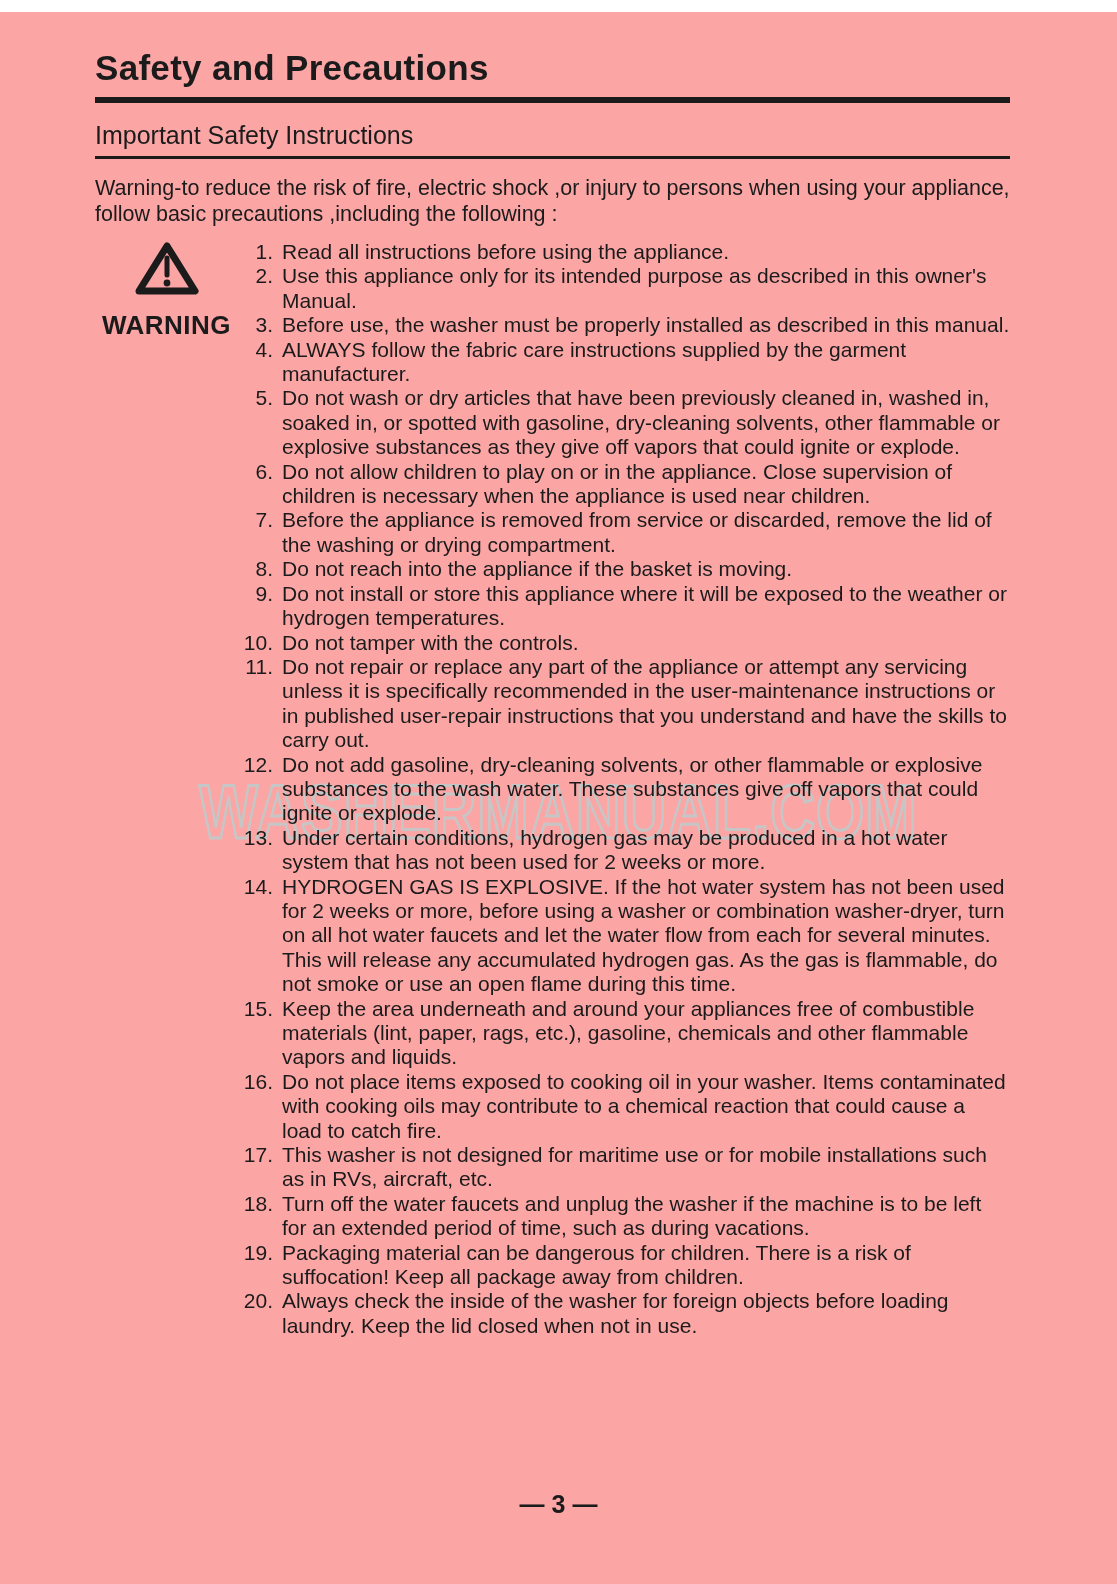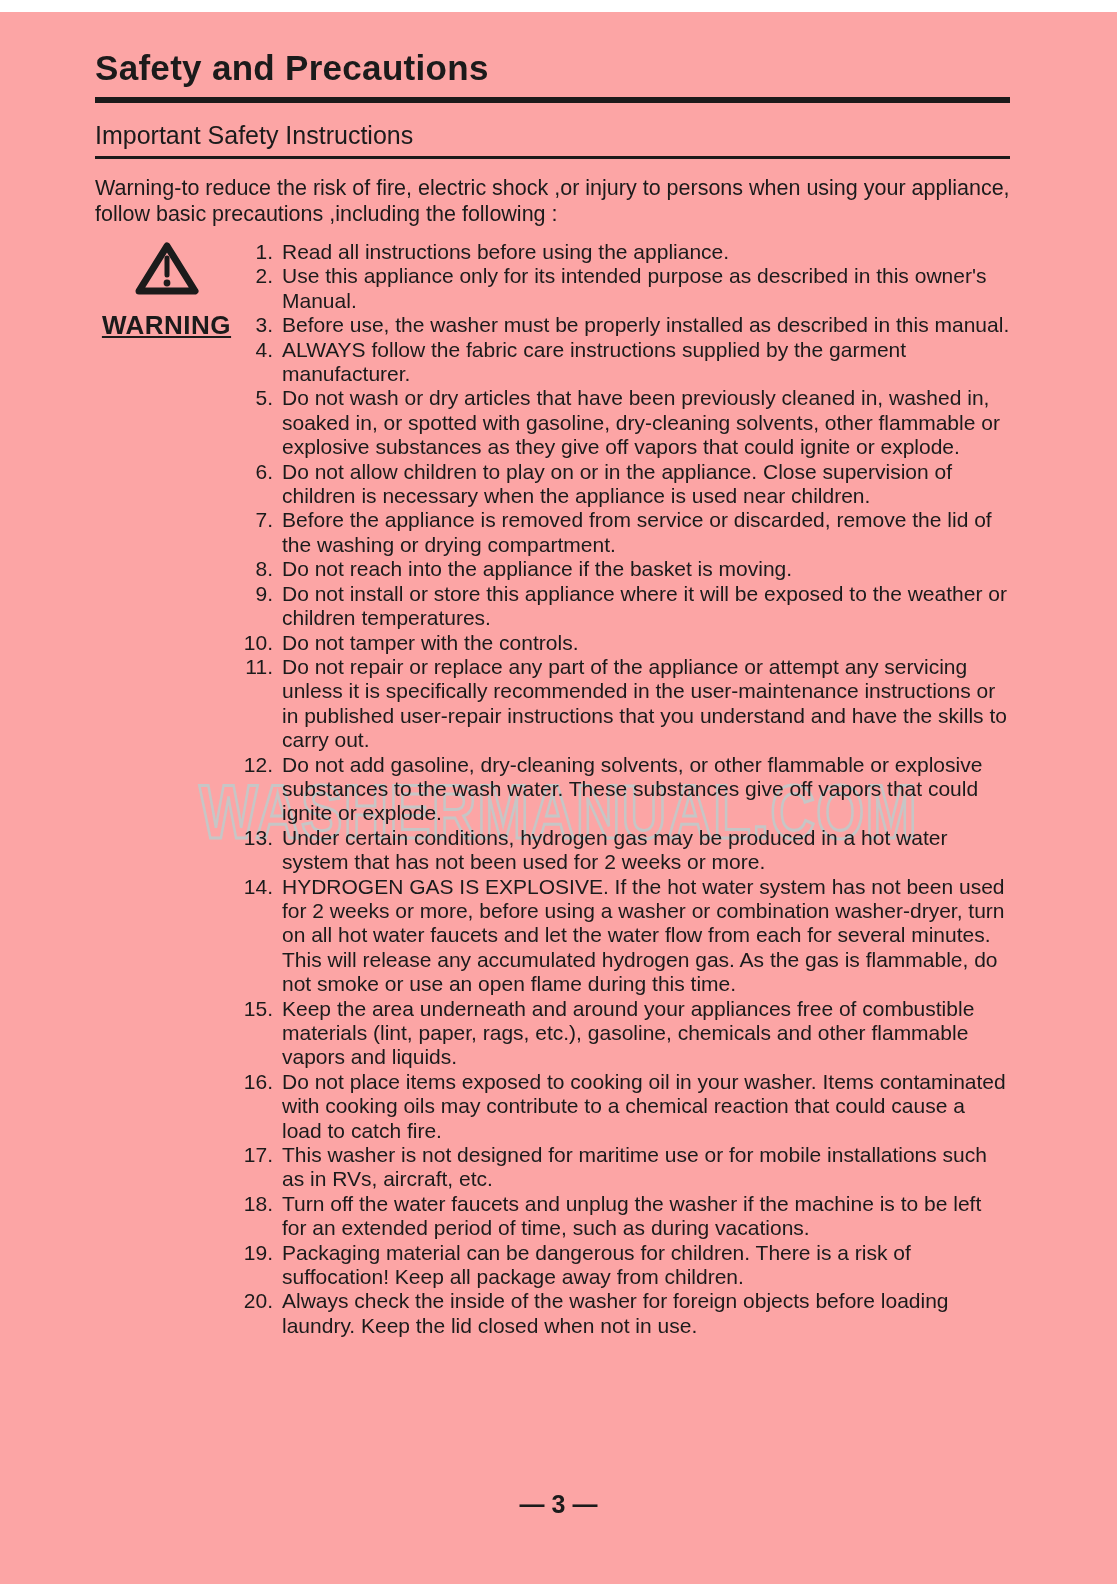--- a/index.html
+++ b/index.html
@@ -62,21 +62,20 @@
     padding-top: 2px;
   }
   .warn-icon svg {
     display: inline-block;
   }
   .warn-label {
     margin-top: 10px;
     font-size: 26px;
     font-weight: bold;
     letter-spacing: 0.5px;
-    text-decoration: underline;
   }
   .inst-list {
     list-style: none;
     margin: 0;
     padding: 0;
     flex: 1;
     min-width: 0;
   }
   .inst-list li {
     display: flex;
@@ -174,21 +173,21 @@
         <li>
           <span class="num">7.</span>
           <span class="txt">Before the appliance is removed from service or discarded, remove the lid of the washing or drying compartment.</span>
         </li>
         <li>
           <span class="num">8.</span>
           <span class="txt">Do not reach into the appliance if the basket is moving.</span>
         </li>
         <li>
           <span class="num">9.</span>
-          <span class="txt">Do not install or store this appliance where it will be exposed to the weather or children temperatures.</span>
+          <span class="txt">Do not install or store this appliance where it will be exposed to the weather or hydrogen temperatures.</span>
         </li>
         <li>
           <span class="num">10.</span>
           <span class="txt">Do not tamper with the controls.</span>
         </li>
         <li>
           <span class="num">11.</span>
           <span class="txt">Do not repair or replace any part of the appliance or attempt any servicing unless it is specifically recommended in the user-maintenance instructions or in published user-repair instructions that you understand and have the skills to carry out.</span>
         </li>
         <li>

